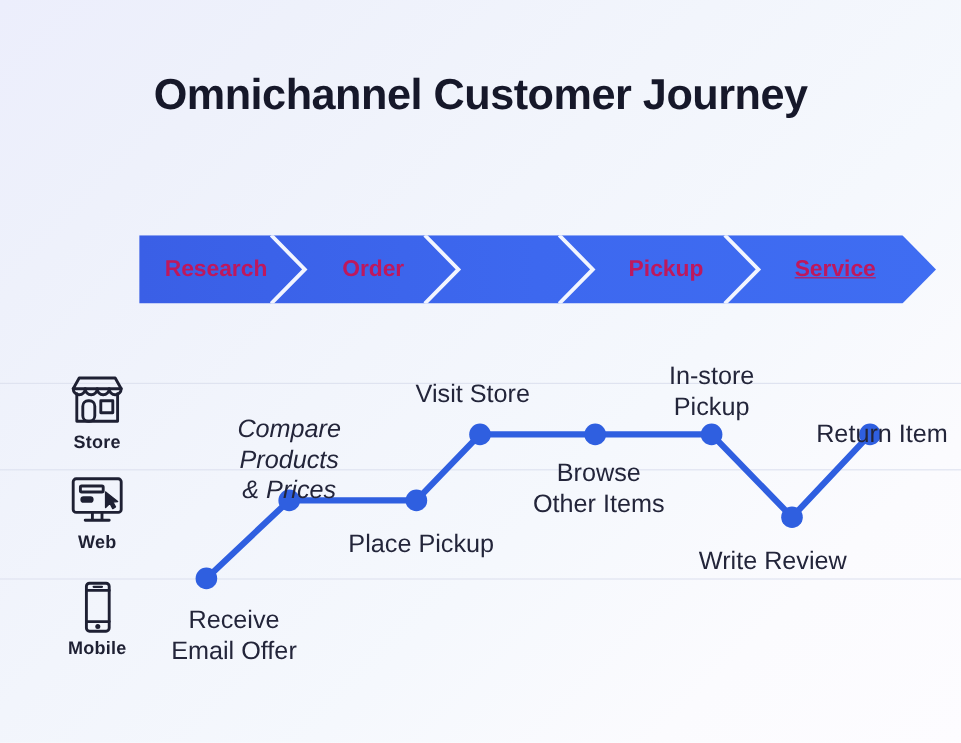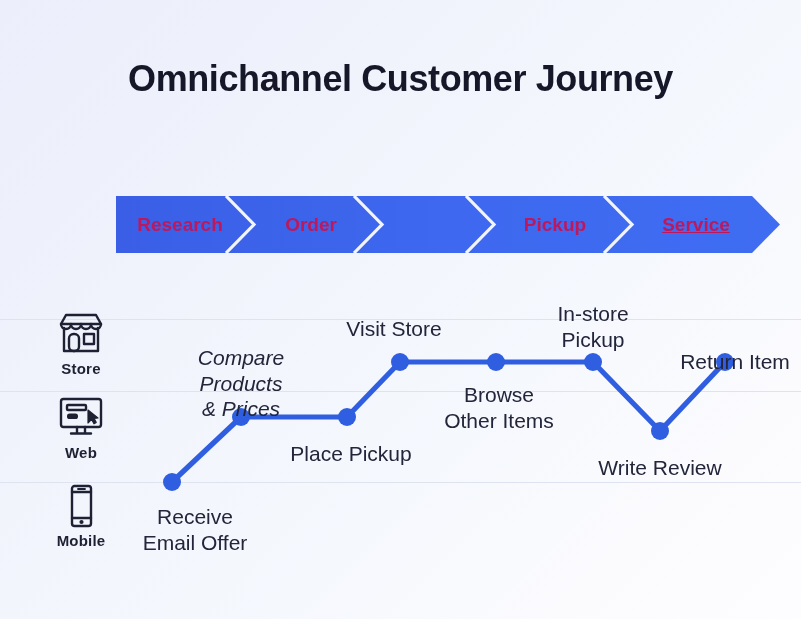--- a/index.html
+++ b/index.html
@@ -195,17 +195,17 @@
 Email Offer</div>
       <div class="node-label" style="left: 241px; top: 345px; font-style: italic;">Compare
 Products
 &amp; Prices</div>
       <div class="node-label" style="left: 351px; top: 441px;">Place Pickup</div>
       <div class="node-label" style="left: 394px; top: 316px;">Visit Store</div>
       <div class="node-label" style="left: 499px; top: 382px;">Browse
 Other Items</div>
       <div class="node-label" style="left: 593px; top: 301px;">In-store
 Pickup</div>
-      <div class="node-label" style="left: 660px; top: 455px;">Write Review</div>
+      <div class="node-label" style="left: 644px; top: 455px;">Write Review</div>
       <div class="node-label" style="left: 735px; top: 321px; margin-top: 28px;">Return Item</div>
     </div>
 
 </div>
 
 </body></html>

